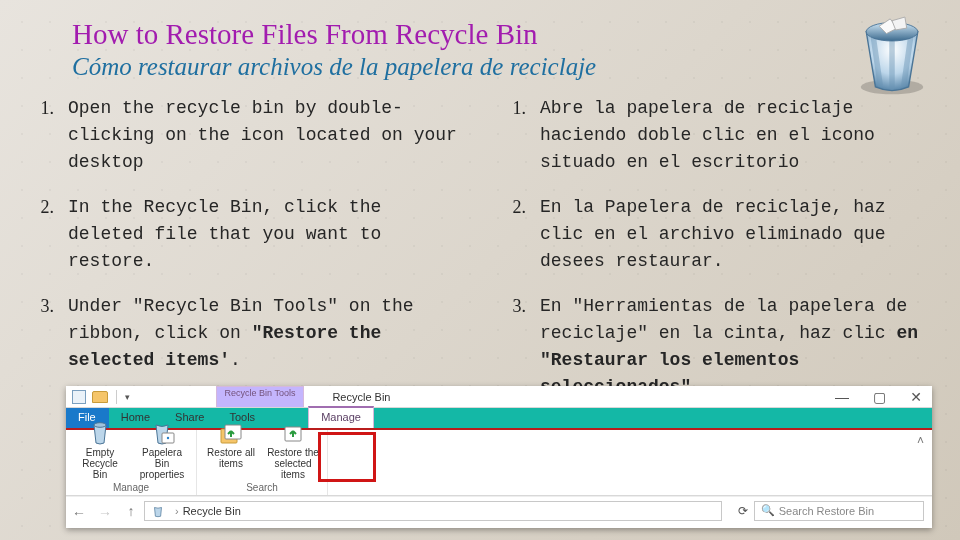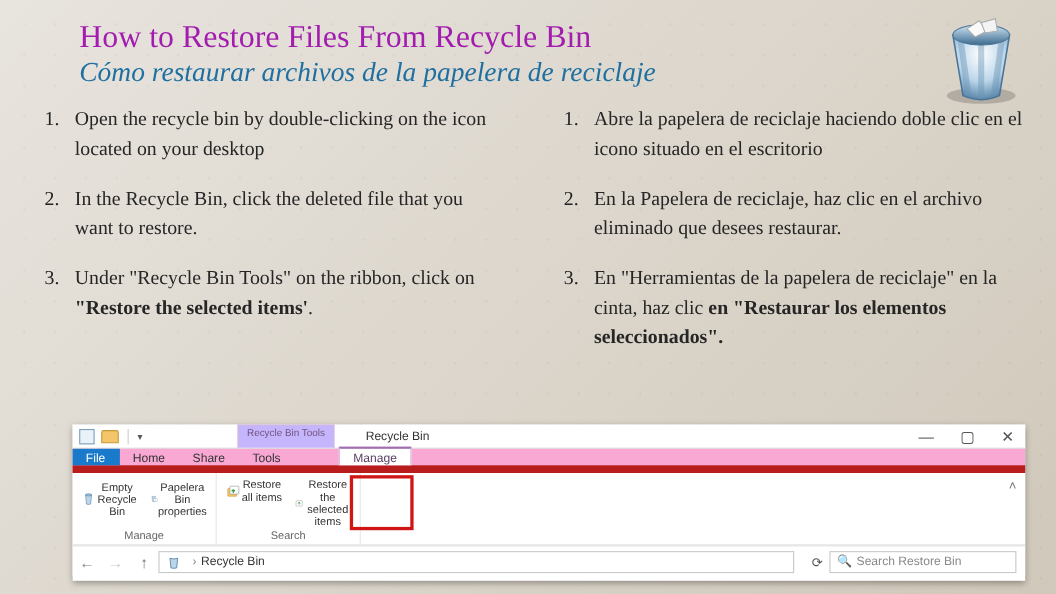--- a/index.html
+++ b/index.html
@@ -35,21 +35,21 @@
   .col ol { list-style: none; counter-reset: li; padding-left: 0; }
   .col li {
     display: flex; align-items: flex-start;
     font-size: 18px; line-height: 1.5; color: #262626;
     margin-bottom: 18px;
   }
   .col li .num {
     flex: 0 0 26px; text-align: right; margin-right: 14px;
     font-family: Georgia, serif; color: #222;
   }
-  .col li .body { flex: 1 1 auto; }
+  .col li .body { flex: 1 1 auto; font-family: Liberation Mono, monospace; }
   .col li .quote { font-weight: bold; }
 
   
   .win {
     position: absolute; left: 66px; right: 28px; bottom: 12px;
     height: 142px;
     background: #fff;
     box-shadow: 0 2px 6px rgba(0,0,0,.35);
     font-family: "Segoe UI", Tahoma, sans-serif;
     font-size: 11px;
@@ -76,40 +76,40 @@
     height: 21px;
   }
   .tabgroup .lbl { font-size: 9px; color: #73527b; }
   .wintitle { margin-left: 28px; font-size: 11px; color: #333; }
   .wincontrols { margin-left: auto; display: flex; align-items: center; gap: 24px; padding-right: 10px; font-size: 14px; color: #555; }
   .wincontrols span { font-family: Arial, sans-serif; }
 
   
   .tabrow {
     height: 22px; display: flex; align-items: stretch;
-    border-bottom: 7px solid #b91c1c;
-    background: #f9a8d4;
+    border-bottom: 2px solid #b91c1c;
+    background: #14b8a6;
   }
   .tab { padding: 3px 12px 0 12px; font-size: 11px; color: #333; border-right: 1px solid transparent; }
   .tab.file { background: #1979ca; color: #fff; }
   .tab.active { background: #fff; color: #5a3e63; border-left: 1px solid #d5b8db; border-right: 1px solid #d5b8db; border-top: 2px solid #a06db0; margin-top: -2px; }
   .tab + .tab { }
 
   
   .ribbon {
     height: 66px;
     display: flex; align-items: stretch;
     background: #fff;
     border-bottom: 1px solid #d8d8d8;
     position: relative;
   }
   .group { display: flex; flex-direction: column; justify-content: flex-end; align-items: center; padding: 2px 8px 2px 8px; border-right: 1px solid #e6e6e6; }
   .group .icons { display: flex; gap: 10px; align-items: flex-start; flex: 1 1 auto; padding-top: 4px; }
   .group .glabel { font-size: 10px; color: #666; padding: 2px 0 0 0; }
-  .rbtn { display: flex; align-items: center; width: 52px; text-align: center; }
+  .rbtn { display: flex; flex-direction: column; align-items: center; width: 52px; text-align: center; }
   .rbtn .ic { width: 28px; height: 24px; display: flex; align-items: center; justify-content: center; }
   .rbtn .cap { font-size: 10px; line-height: 1.1; color: #333; margin-top: 2px; }
   .redbox { position: absolute; top: 2px; left: 252px; width: 58px; height: 50px; border: 3px solid #d01515; }
   .ribbon .chev { margin-left: auto; align-self: flex-start; padding: 4px 8px; color: #777; font-size: 12px; }
 
   
   .addr {
     height: 28px; display: flex; align-items: center; gap: 0;
     background: #fff; border-top: 1px solid #eee;
   }

